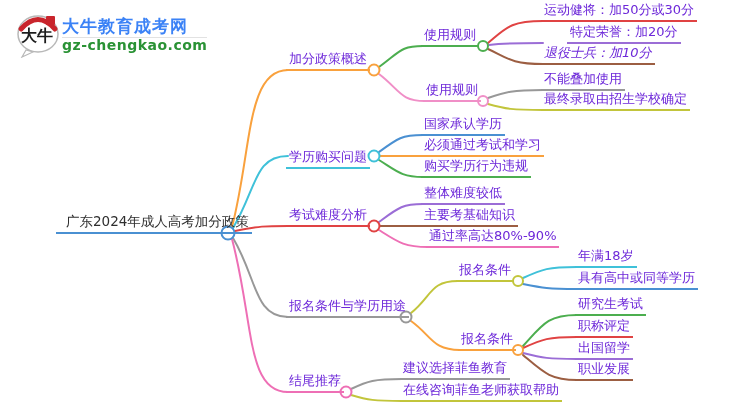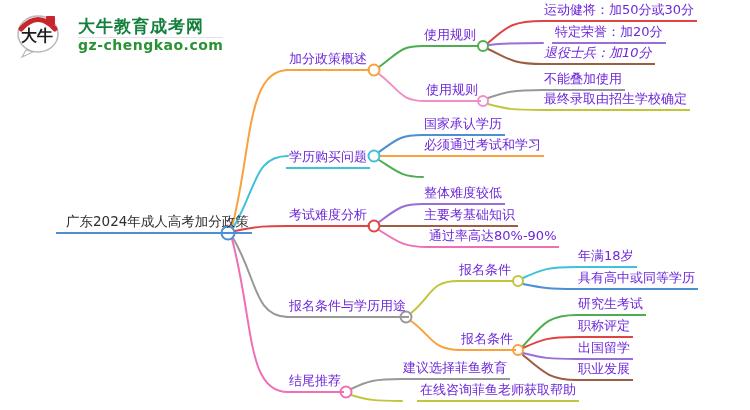--- a/index.html
+++ b/index.html
@@ -1,22 +1,22 @@
 <!DOCTYPE html>
 <html><head>
 <meta charset="utf-8">
 <style>
   html,body{margin:0;padding:0;background:#fff;}
   .screen{
     position:relative;width:750px;height:410px;background:#ffffff;overflow:hidden;
     font-family:"DejaVu Sans","Liberation Sans",sans-serif;
   }
   
-  .logo{position:absolute;left:14px;top:10px;display:flex;align-items:center;gap:16px;}
-  .logo-title{font-size:17px;font-weight:bold;color:#15803d;letter-spacing:1px;line-height:20px;}
+  .logo{position:absolute;left:14px;top:10px;display:flex;align-items:center;gap:0;}
+  .logo-title{font-size:17px;font-weight:bold;color:#3b82f6;letter-spacing:1px;line-height:20px;}
   .logo-domain{font-size:14px;font-weight:bold;color:#2a9235;letter-spacing:.5px;line-height:15px;border-top:1px solid #e2e2e2;margin-top:1px;}
   
   .edges{position:absolute;left:0;top:0;}
   .node{
     position:absolute;white-space:nowrap;line-height:17px;font-size:13px;color:#6d28d9;
     padding:0 3px 2px 3px;border-bottom:2px solid #999;cursor:default;
   }
   .node.lv0{font-size:13.5px;line-height:18px;color:#2e2e2e;padding-left:10px;}
 </style>
 </head>
@@ -94,37 +94,38 @@
   <div class="node" style="left: 286px; top: 206px; border-bottom-color: rgb(224, 67, 67);">考试难度分析</div>
   <div class="node" style="left: 286px; top: 297px; border-bottom-color: rgb(152, 152, 152);">报名条件与学历用途</div>
   <div class="node" style="left: 286px; top: 372px; border-bottom-color: rgb(238, 111, 181);">结尾推荐</div>
 
   <div class="node" style="left: 421px; top: 26px; border-bottom-color: rgb(76, 174, 79);">使用规则</div>
   <div class="node" style="left: 423px; top: 81px; border-bottom-color: rgb(240, 143, 199);">使用规则</div>
   <div class="node" style="left: 456px; top: 261px; border-bottom-color: rgb(194, 197, 59);">报名条件</div>
   <div class="node" style="left: 458px; top: 330px; border-bottom-color: rgb(249, 161, 61);">报名条件</div>
 
   <div class="node" style="left: 541px; top: 1px; border-bottom-color: rgb(224, 67, 67);">运动健将：加50分或30分</div>
-  <div class="node" style="left: 552px; top: 23px; border-bottom-color: rgb(155, 109, 214);">特定荣誉：加20分</div>
+  <div class="node" style="left: 567px; top: 23px; border-bottom-color: rgb(155, 109, 214);">特定荣誉：加20分</div>
   <div class="node" style="left: 541px; top: 44px; border-bottom-color: rgb(156, 94, 66); font-style: italic;">退役士兵：加10分</div>
 
   <div class="node" style="left: 541px; top: 70px; border-bottom-color: rgb(152, 152, 152);">不能叠加使用</div>
   <div class="node" style="left: 541px; top: 90px; border-bottom-color: rgb(194, 197, 59);">最终录取由招生学校确定</div>
 
   <div class="node" style="left: 421px; top: 115px; border-bottom-color: rgb(74, 144, 210);">国家承认学历</div>
   <div class="node" style="left: 421px; top: 136px; border-bottom-color: rgb(249, 161, 61);">必须通过考试和学习</div>
+  <div class="node" style="left: 421px; top: 157px; border-bottom-color: rgb(76, 174, 79);">购买学历行为违规</div>
 
   <div class="node" style="left: 421px; top: 184px; border-bottom-color: rgb(155, 109, 214);">整体难度较低</div>
   <div class="node" style="left: 421px; top: 206px; border-bottom-color: rgb(156, 94, 66);">主要考基础知识</div>
   <div class="node" style="left: 426px; top: 227px; border-bottom-color: rgb(238, 111, 181);">通过率高达80%-90%</div>
 
   <div class="node" style="left: 575px; top: 247px; border-bottom-color: rgb(63, 193, 217);">年满18岁</div>
   <div class="node" style="left: 575px; top: 269px; border-bottom-color: rgb(74, 144, 210);">具有高中或同等学历</div>
 
   <div class="node" style="left: 575px; top: 295px; border-bottom-color: rgb(76, 174, 79);">研究生考试</div>
   <div class="node" style="left: 575px; top: 317px; border-bottom-color: rgb(224, 67, 67);">职称评定</div>
   <div class="node" style="left: 575px; top: 339px; border-bottom-color: rgb(155, 109, 214);">出国留学</div>
   <div class="node" style="left: 575px; top: 360px; border-bottom-color: rgb(156, 94, 66);">职业发展</div>
 
   <div class="node" style="left: 400px; top: 359px; border-bottom-color: rgb(152, 152, 152);">建议选择菲鱼教育</div>
-  <div class="node" style="left: 400px; top: 381px; border-bottom-color: rgb(194, 197, 59); margin-left: 17px;">在线咨询菲鱼老师获取帮助</div>
+  <div class="node" style="left: 400px; top: 381px; border-bottom-color: rgb(194, 197, 59);">在线咨询菲鱼老师获取帮助</div>
 
 </div>
 
 </body></html>

